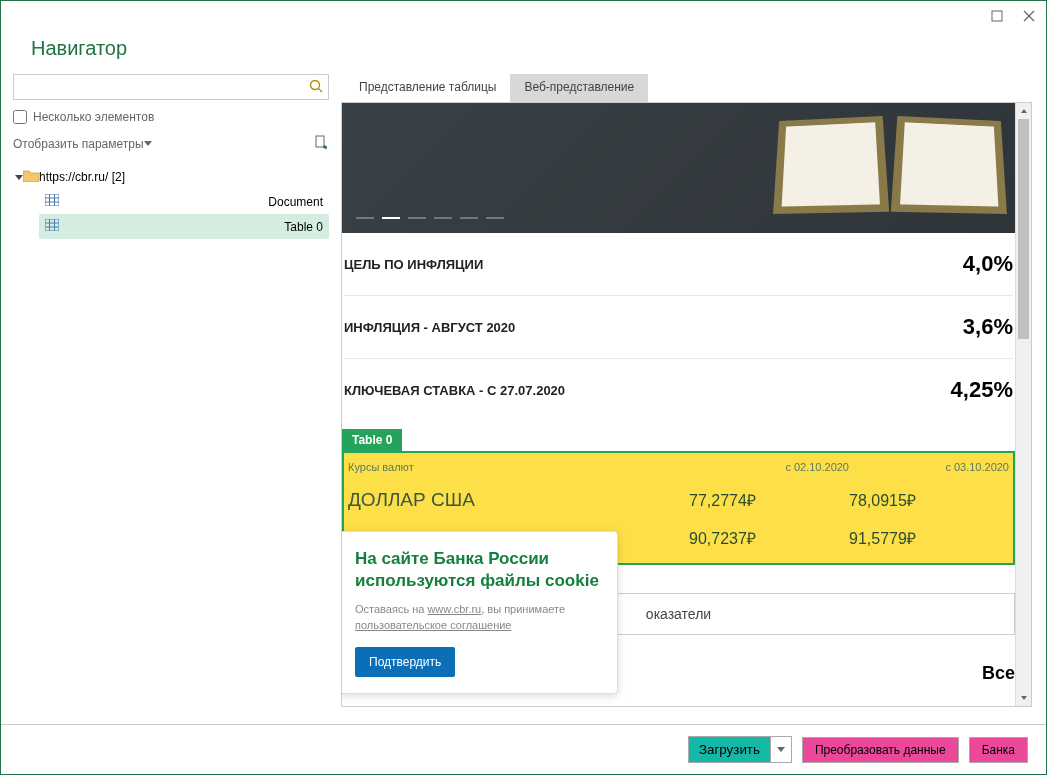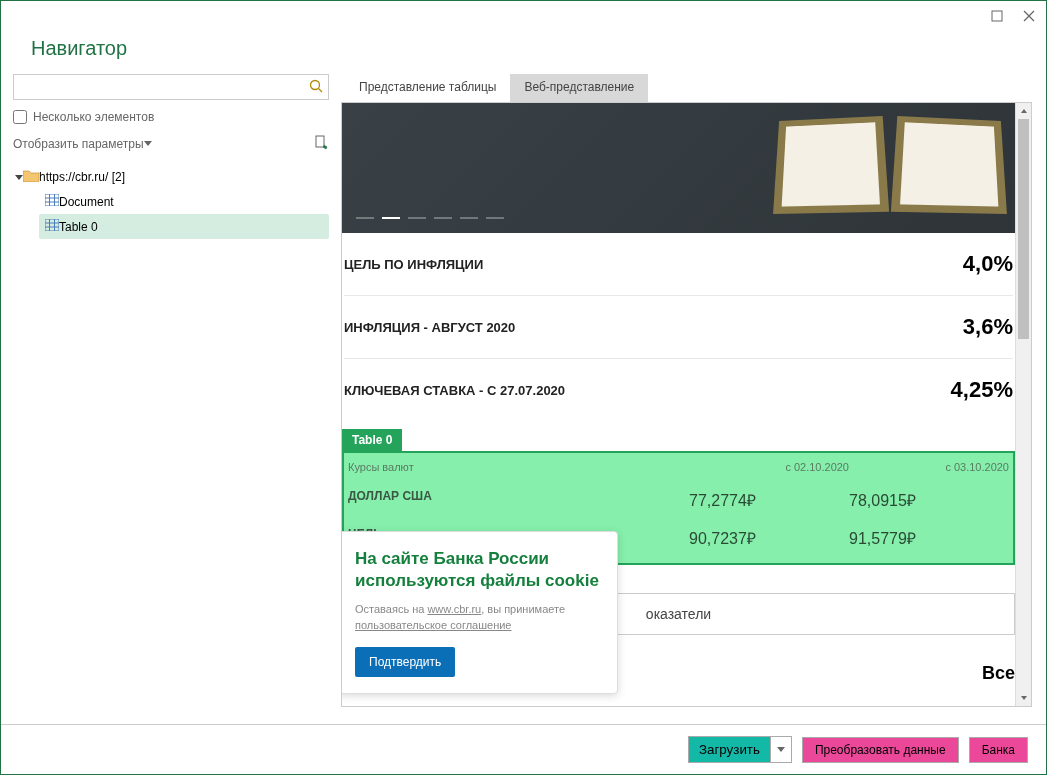--- a/index.html
+++ b/index.html
@@ -18,21 +18,21 @@
     .check-row input { width: 14px; height: 14px; }
     .options-row { display: flex; justify-content: space-between; align-items: center; margin-bottom: 8px; color: #666; }
     .options-btn { display: flex; align-items: center; cursor: pointer; }
     .chevron { display: inline-block; border-left: 4px solid transparent; border-right: 4px solid transparent; border-top: 5px solid #666; }
     .refresh-icon { color: #666; cursor: pointer; }
     .tree { padding-top: 4px; }
     .tree-root { display: flex; align-items: center; gap: 0; padding: 4px 2px; cursor: pointer; }
     .tree-arrow { width: 0; height: 0; border-left: 4px solid transparent; border-right: 4px solid transparent; border-top: 5px solid #444; }
     .folder-icon { color: #e8a33d; }
     .tree-children { padding-left: 26px; }
-    .tree-item { display: flex; align-items: center; gap: 0; padding: 5px 6px; cursor: pointer; border-radius: 2px; }
+    .tree-item { display: flex; align-items: center; gap: 0; padding: 5px 6px; cursor: pointer; border-radius: 2px; justify-content: space-between; }
     .tree-item.selected { background: #d4ede0; }
     .table-icon { color: #4a7db8; }
     .content { flex: 1; display: flex; flex-direction: column; padding: 0 14px 0 0; }
     .tabs { display: flex; padding-left: 4px; }
     .tab { padding: 6px 14px; cursor: pointer; font-size: 12px; color: #444; border-bottom: 2px solid transparent; }
     .tab.active { background: #d8d8d8; }
     .preview-wrap { flex: 1; position: relative; border: 1px solid #ccc; overflow: hidden; background: #fff; }
     .preview-scroll { position: absolute; right: 0; top: 0; bottom: 0; width: 16px; background: #f0f0f0; border-left: 1px solid #ddd; }
     .scroll-arrow { height: 16px; display: flex; align-items: center; justify-content: center; color: #666; }
     .scroll-thumb { position: absolute; top: 16px; left: 2px; right: 2px; height: 220px; background: #c0c0c0; }
@@ -42,27 +42,27 @@
     .banner-dot { width: 18px; height: 2px; background: rgba(255,255,255,0.3); }
     .banner-dot.active { background: #fff; }
     .banner-pages { position: absolute; right: 10px; top: 10px; display: flex; gap: 10px; }
     .banner-page { width: 110px; height: 100px; background: #8a7a4a; transform: perspective(300px) rotateX(20deg) rotateY(-6deg); display: flex; align-items: center; justify-content: center; }
     .banner-page-inner { width: 86%; height: 86%; background: #f4f0e6; }
     .info-rows { padding: 0 2px; }
     .info-row { display: flex; justify-content: space-between; align-items: center; padding: 18px 0; border-bottom: 1px solid #e8e8e8; }
     .info-label { font-size: 13px; font-weight: 600; color: #222; }
     .info-value { font-size: 22px; font-weight: 700; color: #000; }
     .table-badge { display: inline-block; background: #24a35a; color: #fff; padding: 4px 10px; font-size: 12px; font-weight: 600; margin-top: 8px; }
-    .table-box { border: 2px solid #24a35a; background: #86efac; padding: 6px 4px 6px 4px; font-size: 12px; }
+    .table-box { border: 2px solid #24a35a; background: #fde047; padding: 6px 4px 6px 4px; font-size: 12px; }
     .table-header { display: flex; color: #5a7a62; font-size: 11px; padding: 2px 0 8px; }
     .col-name { flex: 1; }
     .col-d1 { width: 160px; text-align: right; }
     .col-d2 { width: 160px; text-align: right; }
     .table-row { display: flex; padding: 8px 0; }
-    .table-cell-name { flex: 1; color: #3a5744; font-size: 12px; font-weight: bold; }
+    .table-cell-name { flex: 1; color: #3a5744; font-size: 19px; }
     .table-cell-val { width: 160px; text-align: left; color: #2a4a34; font-size: 16px; }
     .cookie-popup { position: absolute; left: -4px; bottom: 0; width: 280px; background: #fff; border: 1px solid #ddd; border-radius: 4px; box-shadow: 0 2px 8px rgba(0,0,0,0.15); padding: 16px; }
     .cookie-title { font-weight: 600; font-size: 17px; color: #15803d; margin-bottom: 10px; line-height: 1.3; }
     .cookie-text { font-size: 11px; color: #888; margin-bottom: 14px; line-height: 1.4; }
     .cookie-link { color: #888; text-decoration: underline; }
     .cookie-btn { background: #0b6fb8; color: #fff; border: none; padding: 8px 14px; font-size: 12px; cursor: pointer; border-radius: 2px; }
     .all-indicators { position: relative; margin-top: 28px; border: 1px solid #ccc; padding: 12px; text-align: center; font-size: 14px; color: #444; }
     .news-row { display: flex; justify-content: flex-end; padding: 28px 0 0; }
     .news-all { font-size: 18px; font-weight: 700; color: #000; }
     .footer { position: absolute; left: 0; right: 0; bottom: 0; height: 50px; border-top: 1px solid #ccc; display: flex; justify-content: flex-end; align-items: center; gap: 10px; padding: 0 18px; background: #fff; }

